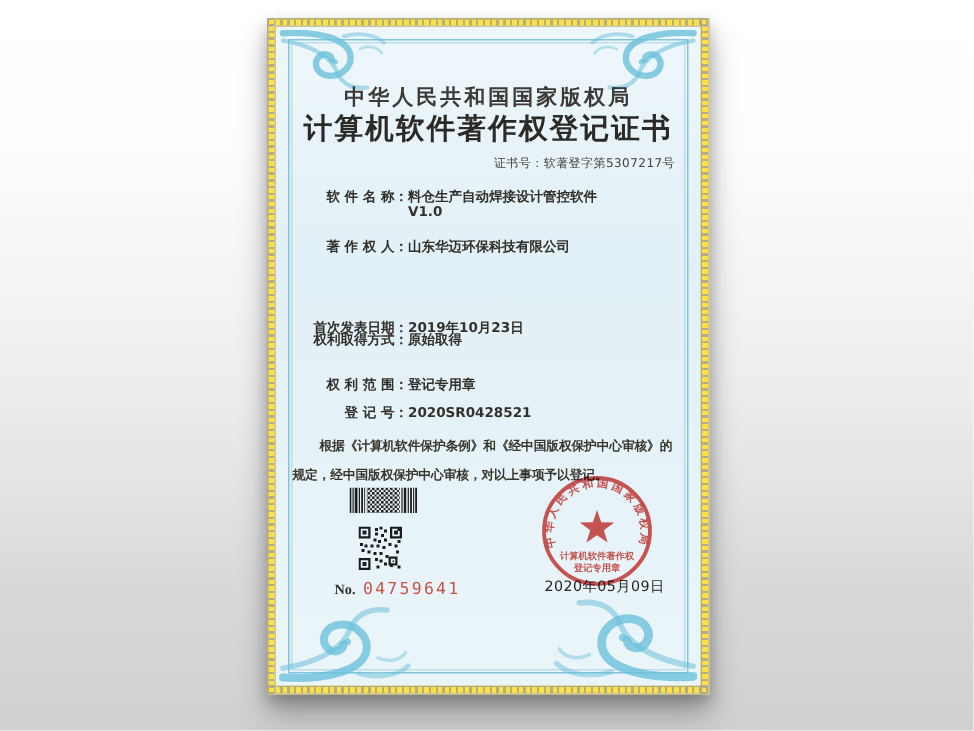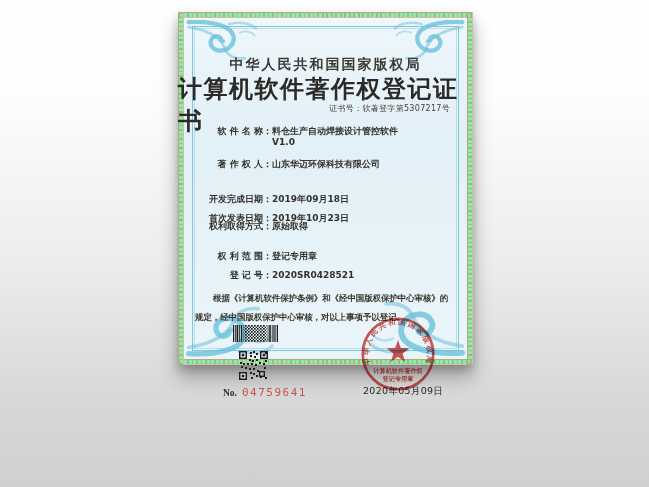--- a/index.html
+++ b/index.html
@@ -3,22 +3,22 @@
 <meta charset="utf-8">
 <style>
   * { margin:0; padding:0; box-sizing:border-box; }
   html,body { width:649px; height:487px; overflow:hidden; }
   body {
     position:relative;
     font-family:"DejaVu Sans", sans-serif;
     background:linear-gradient(180deg,#ffffff 0%,#fdfdfd 20%,#ececec 55%,#d9d9d9 80%,#d0d0d0 100%);
   }
   .cert {
-    position:absolute; left:178px; top:12px; width:295px; height:353px;
-    background:#86efac;
+    position:absolute; left:178px; top:12px; width:295px; height:451px;
+    background:#fde047;
     box-shadow:0 12px 18px rgba(0,0,0,0.30), 0 4px 8px rgba(0,0,0,0.18);
   }
   
   .kb { position:absolute; }
   .kb-top, .kb-bottom {
     left:0; right:0; height:6px;
     background-image:repeating-linear-gradient(90deg,#b2b083 0 1.5px, rgba(178,176,131,0) 1.5px 4.5px);
     border-top:1px solid #aeac7e; border-bottom:1px solid #c8c59e;
   }
   .kb-top { top:0; } .kb-bottom { bottom:0; }
@@ -38,23 +38,23 @@
   .fl-tl { left:8px;  top:8px; }
   .fl-tr { right:8px; top:8px; transform:scaleX(-1); }
   .fl-bl { left:8px;  bottom:8px; transform:scaleY(-1); }
   .fl-br { right:8px; bottom:8px; transform:scale(-1,-1); }
 
   .authority {
     position:absolute; top:44px; left:0; right:0; text-align:center;
     font-size:14px; font-weight:bold; letter-spacing:2px; color:#3c3a36;
   }
   .title {
-    position:absolute; top:61px; left:0; right:0; text-align:left;
+    position:absolute; top:61px; left:0; right:0; text-align:center;
     font-family:"DejaVu Serif", serif;
-    font-size:24px; font-weight:bold; letter-spacing:1.5px; color:#2c2a27;
+    font-size:19px; font-weight:bold; letter-spacing:1.5px; color:#2c2a27;
   }
   .certno {
     position:absolute; top:91px; right:23px;
     font-size:8px; font-weight:normal; color:#45423c; letter-spacing:0.3px;
   }
   .row {
     position:absolute; left:17px; right:10px;
     font-size:9px; font-weight:bold; color:#33312c; white-space:nowrap;
   }
   .row .lbl { display:inline-block; width:77px;text-align:right; }
@@ -124,21 +124,20 @@
       <use href="#flourish"></use>
     </svg>
 
   <div class="authority">中华人民共和国国家版权局</div>
   <div class="title">计算机软件著作权登记证书</div>
   <div class="certno"><span>证书号：</span><span>软著登字第5307217号</span></div>
 
   <div class="row" style="top:113px"><span class="lbl">软 件 名 称：</span><span class="val">料仓生产自动焊接设计管控软件</span></div>
   <div class="version" style="top:125px">V1.0</div>
   <div class="row" style="top:146px"><span class="lbl">著 作 权 人：</span><span class="val">山东华迈环保科技有限公司</span></div>
-  <div class="row" style="top:181px"><span class="lbl">开发完成日期：</span><span class="val">2019年09月18日</span></div>
   <div class="row" style="top:200px"><span class="lbl">首次发表日期：</span><span class="val">2019年10月23日</span></div>
   <div class="row" style="top:208px"><span class="lbl">权利取得方式：</span><span class="val">原始取得</span></div>
   <div class="row" style="top:238px"><span class="lbl">权 利 范 围：</span><span class="val">登记专用章</span></div>
   <div class="row" style="top:257px"><span class="lbl">登  记  号：</span><span class="val">2020SR0428521</span></div>
 
   <div class="para" style="top:277px">
     <div class="ln1">根据《计算机软件保护条例》和《经中国版权保护中心审核》的</div>
     <div class="ln2">规定，经中国版权保护中心审核，对以上事项予以登记。</div>
   </div>
 

